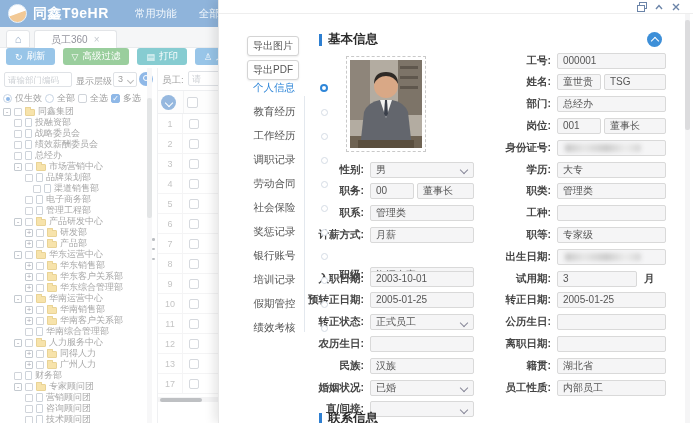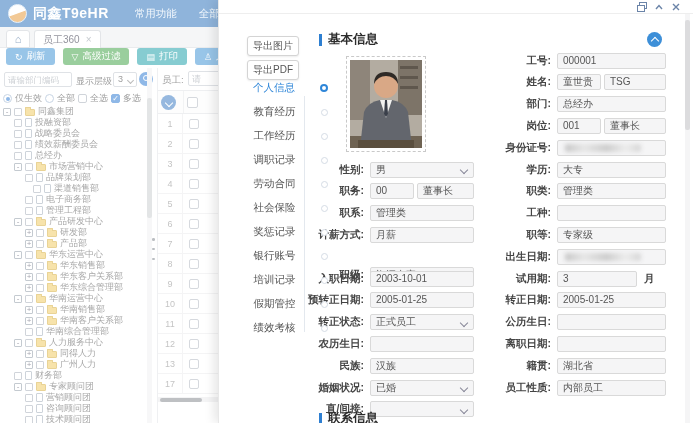--- a/index.html
+++ b/index.html
@@ -9,21 +9,21 @@
   
   .hdr{position:absolute;left:0;top:0;width:693px;height:27px;background:#3f7fc1;display:flex;align-items:center;}
   .logo{width:19px;height:19px;border-radius:50%;background:linear-gradient(160deg,#ffffff 48%,#e8a24a 52%);margin-left:8px;border:1px solid #dce8f4;}
   .brand{color:#fff;font-size:14px;font-weight:bold;margin-left:6px;letter-spacing:0.5px;}
   .hmenu{display:flex;gap:22px;margin-left:26px;color:#eaf2fb;font-size:10.5px;}
   .hmenu .sep{color:#c6d9ee;}
 
   
   .tabbar{position:absolute;left:0;top:27px;width:693px;height:21px;background:#eef0f2;border-bottom:1px solid #d9dce0;}
   .hometab{position:absolute;left:6px;top:3px;width:24px;height:18px;background:#fff;border:1px solid #cfd3d8;border-radius:3px 3px 0 0;text-align:center;font-size:11px;color:#4a6f9b;line-height:17px;}
-  .tab{position:absolute;left:34px;top:3px;height:18px;background:#fff;border:1px solid #cfd3d8;border-bottom:none;border-radius:3px 3px 0 0;padding:0 8px;font-size:10px;color:#445;line-height:17px;display:flex;align-items:center;gap:6px;}
+  .tab{position:absolute;left:34px;top:3px;height:18px;background:#fff;border:1px solid #cfd3d8;border-bottom:none;border-radius:3px 3px 0 0;padding:0 16px;font-size:10px;color:#445;line-height:17px;display:flex;align-items:center;gap:6px;}
   .tab .x{color:#9aa2ab;font-size:10px;}
 
   
   .toolbar{position:absolute;left:0;top:48px;width:693px;height:20px;display:flex;gap:8px;padding-left:6px;}
   .tbtn{height:17px;border:none;border-radius:3px;color:#fff;font-size:9.5px;padding:0 9px;display:flex;align-items:center;gap:4px;white-space:nowrap;}
   .tbtn .tic{font-size:9px;}
   .btn-blue{background:#4e9cd8;} .btn-green{background:#52ab57;} .btn-teal{background:#2fa8b0;}
 
   
   .treepanel{position:absolute;left:0;top:68px;width:155px;height:355px;background:#fff;}

